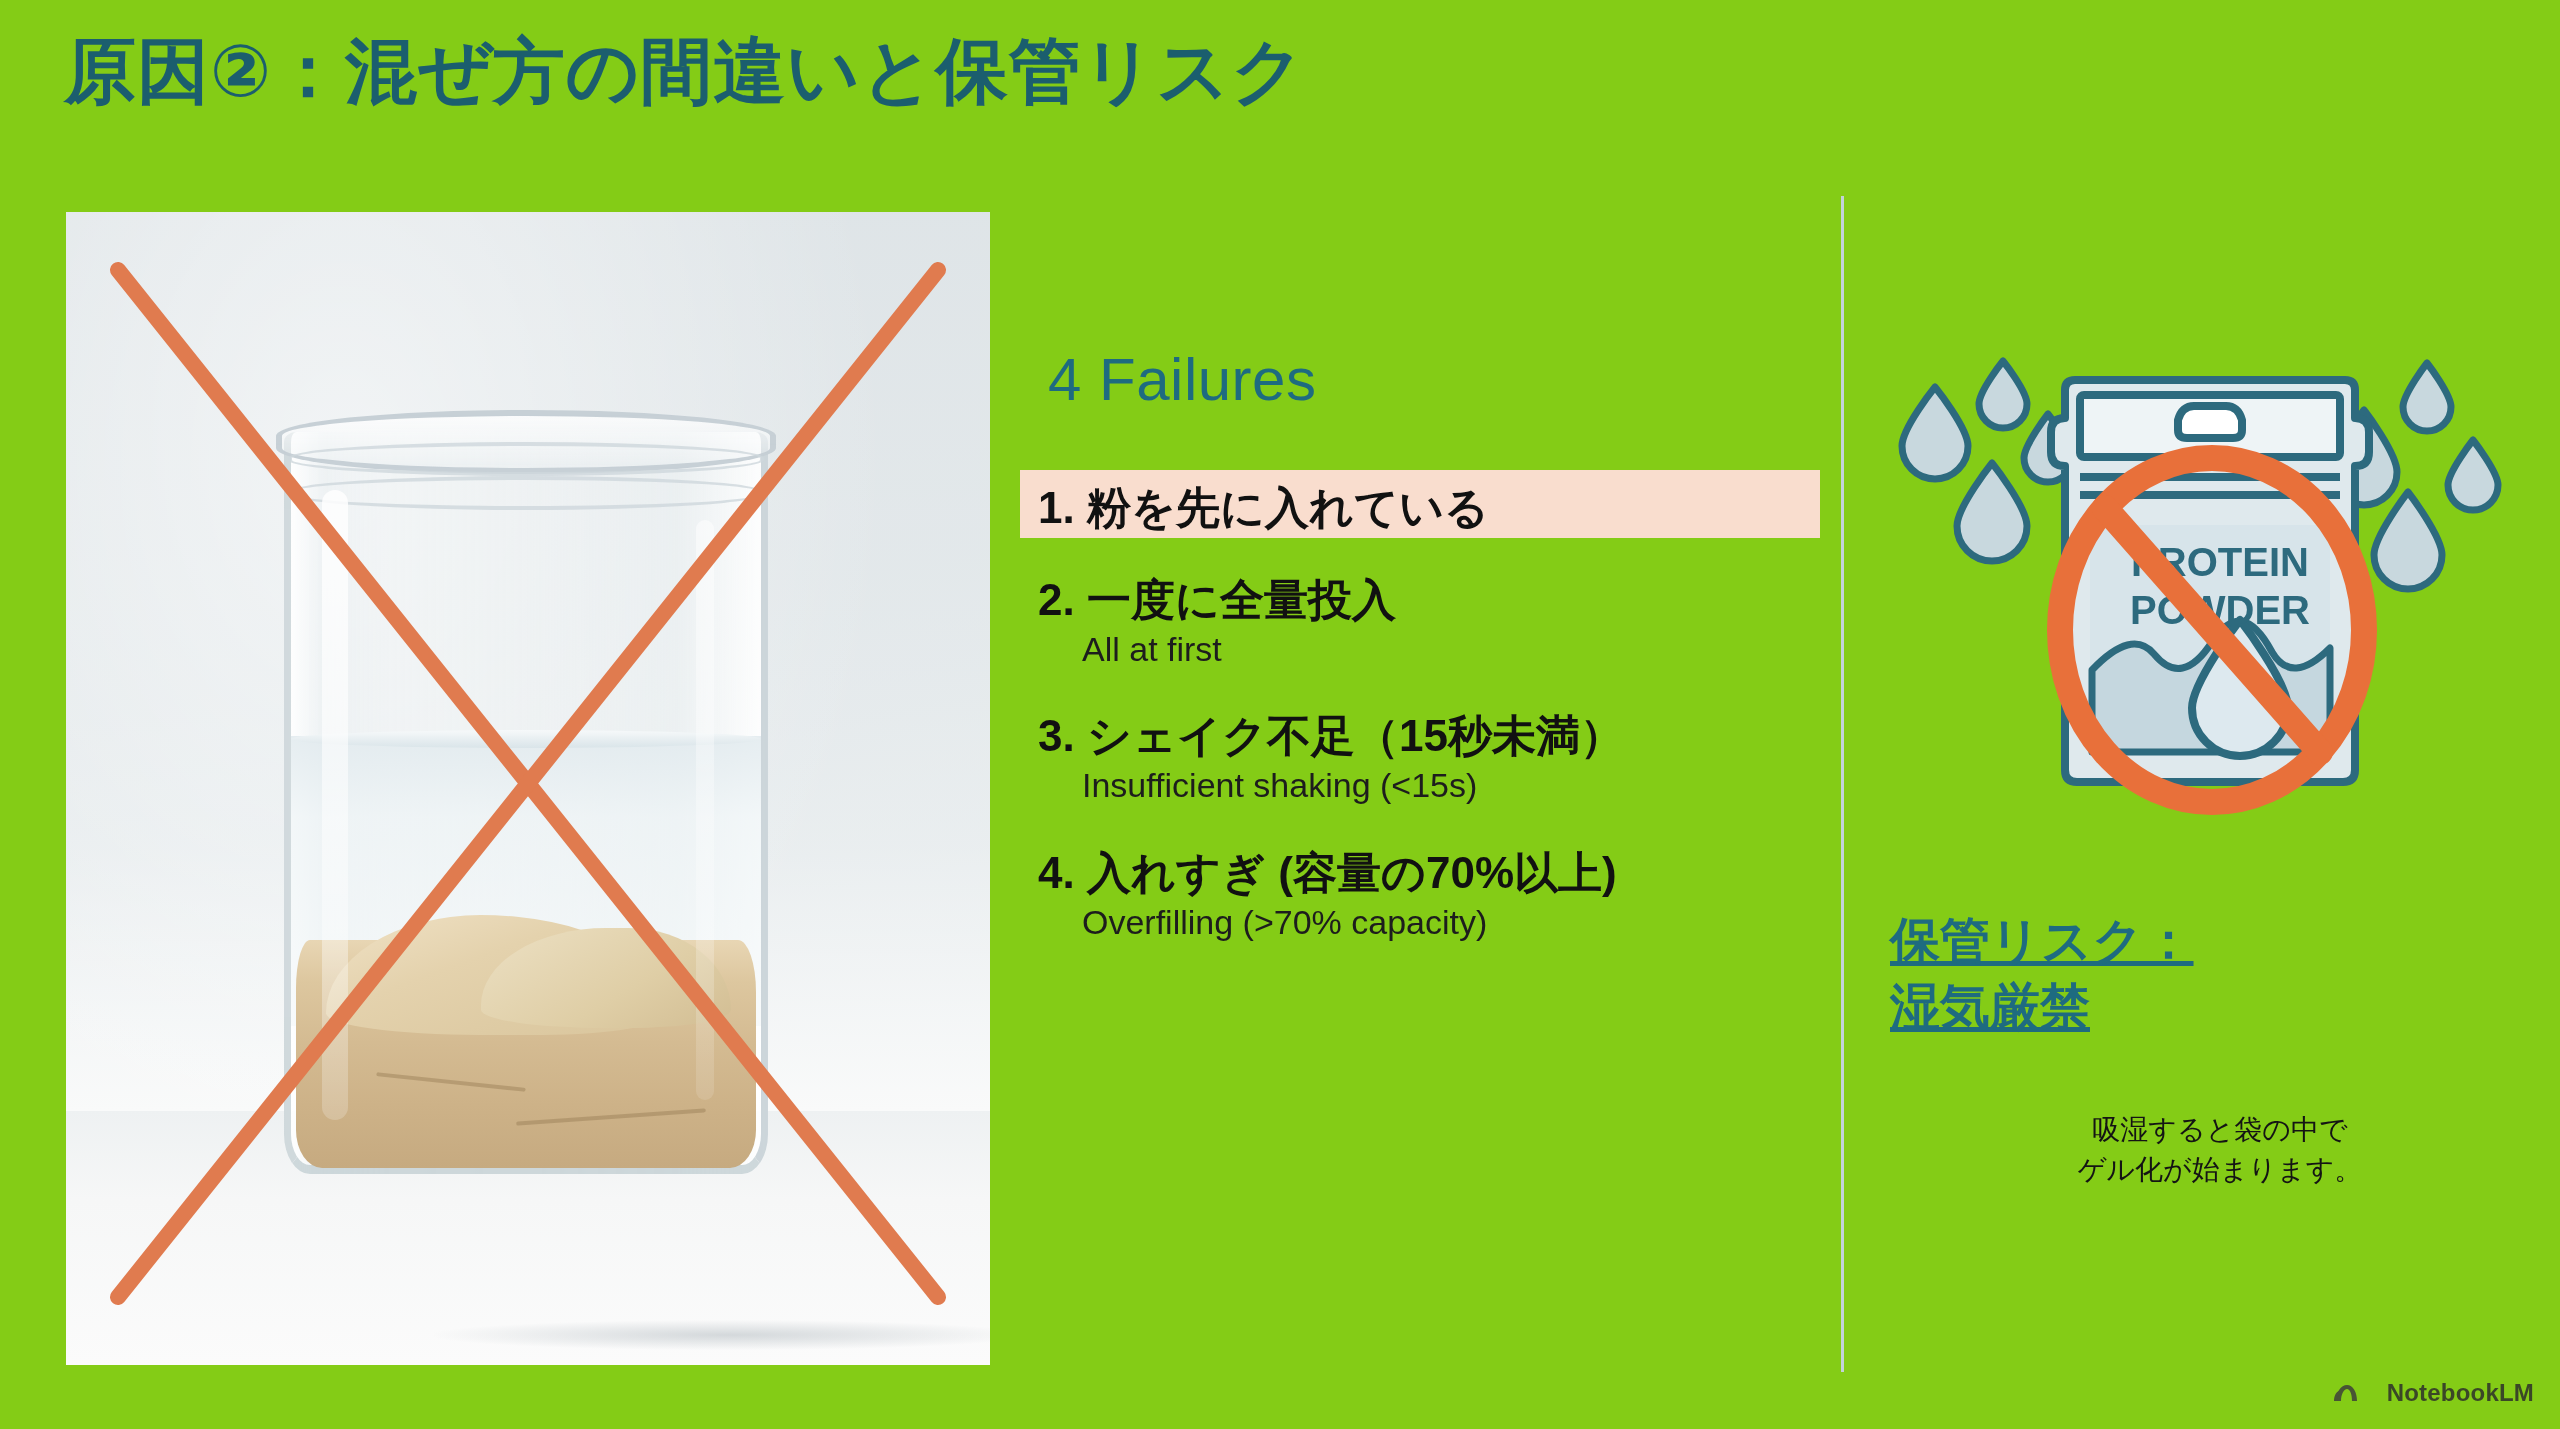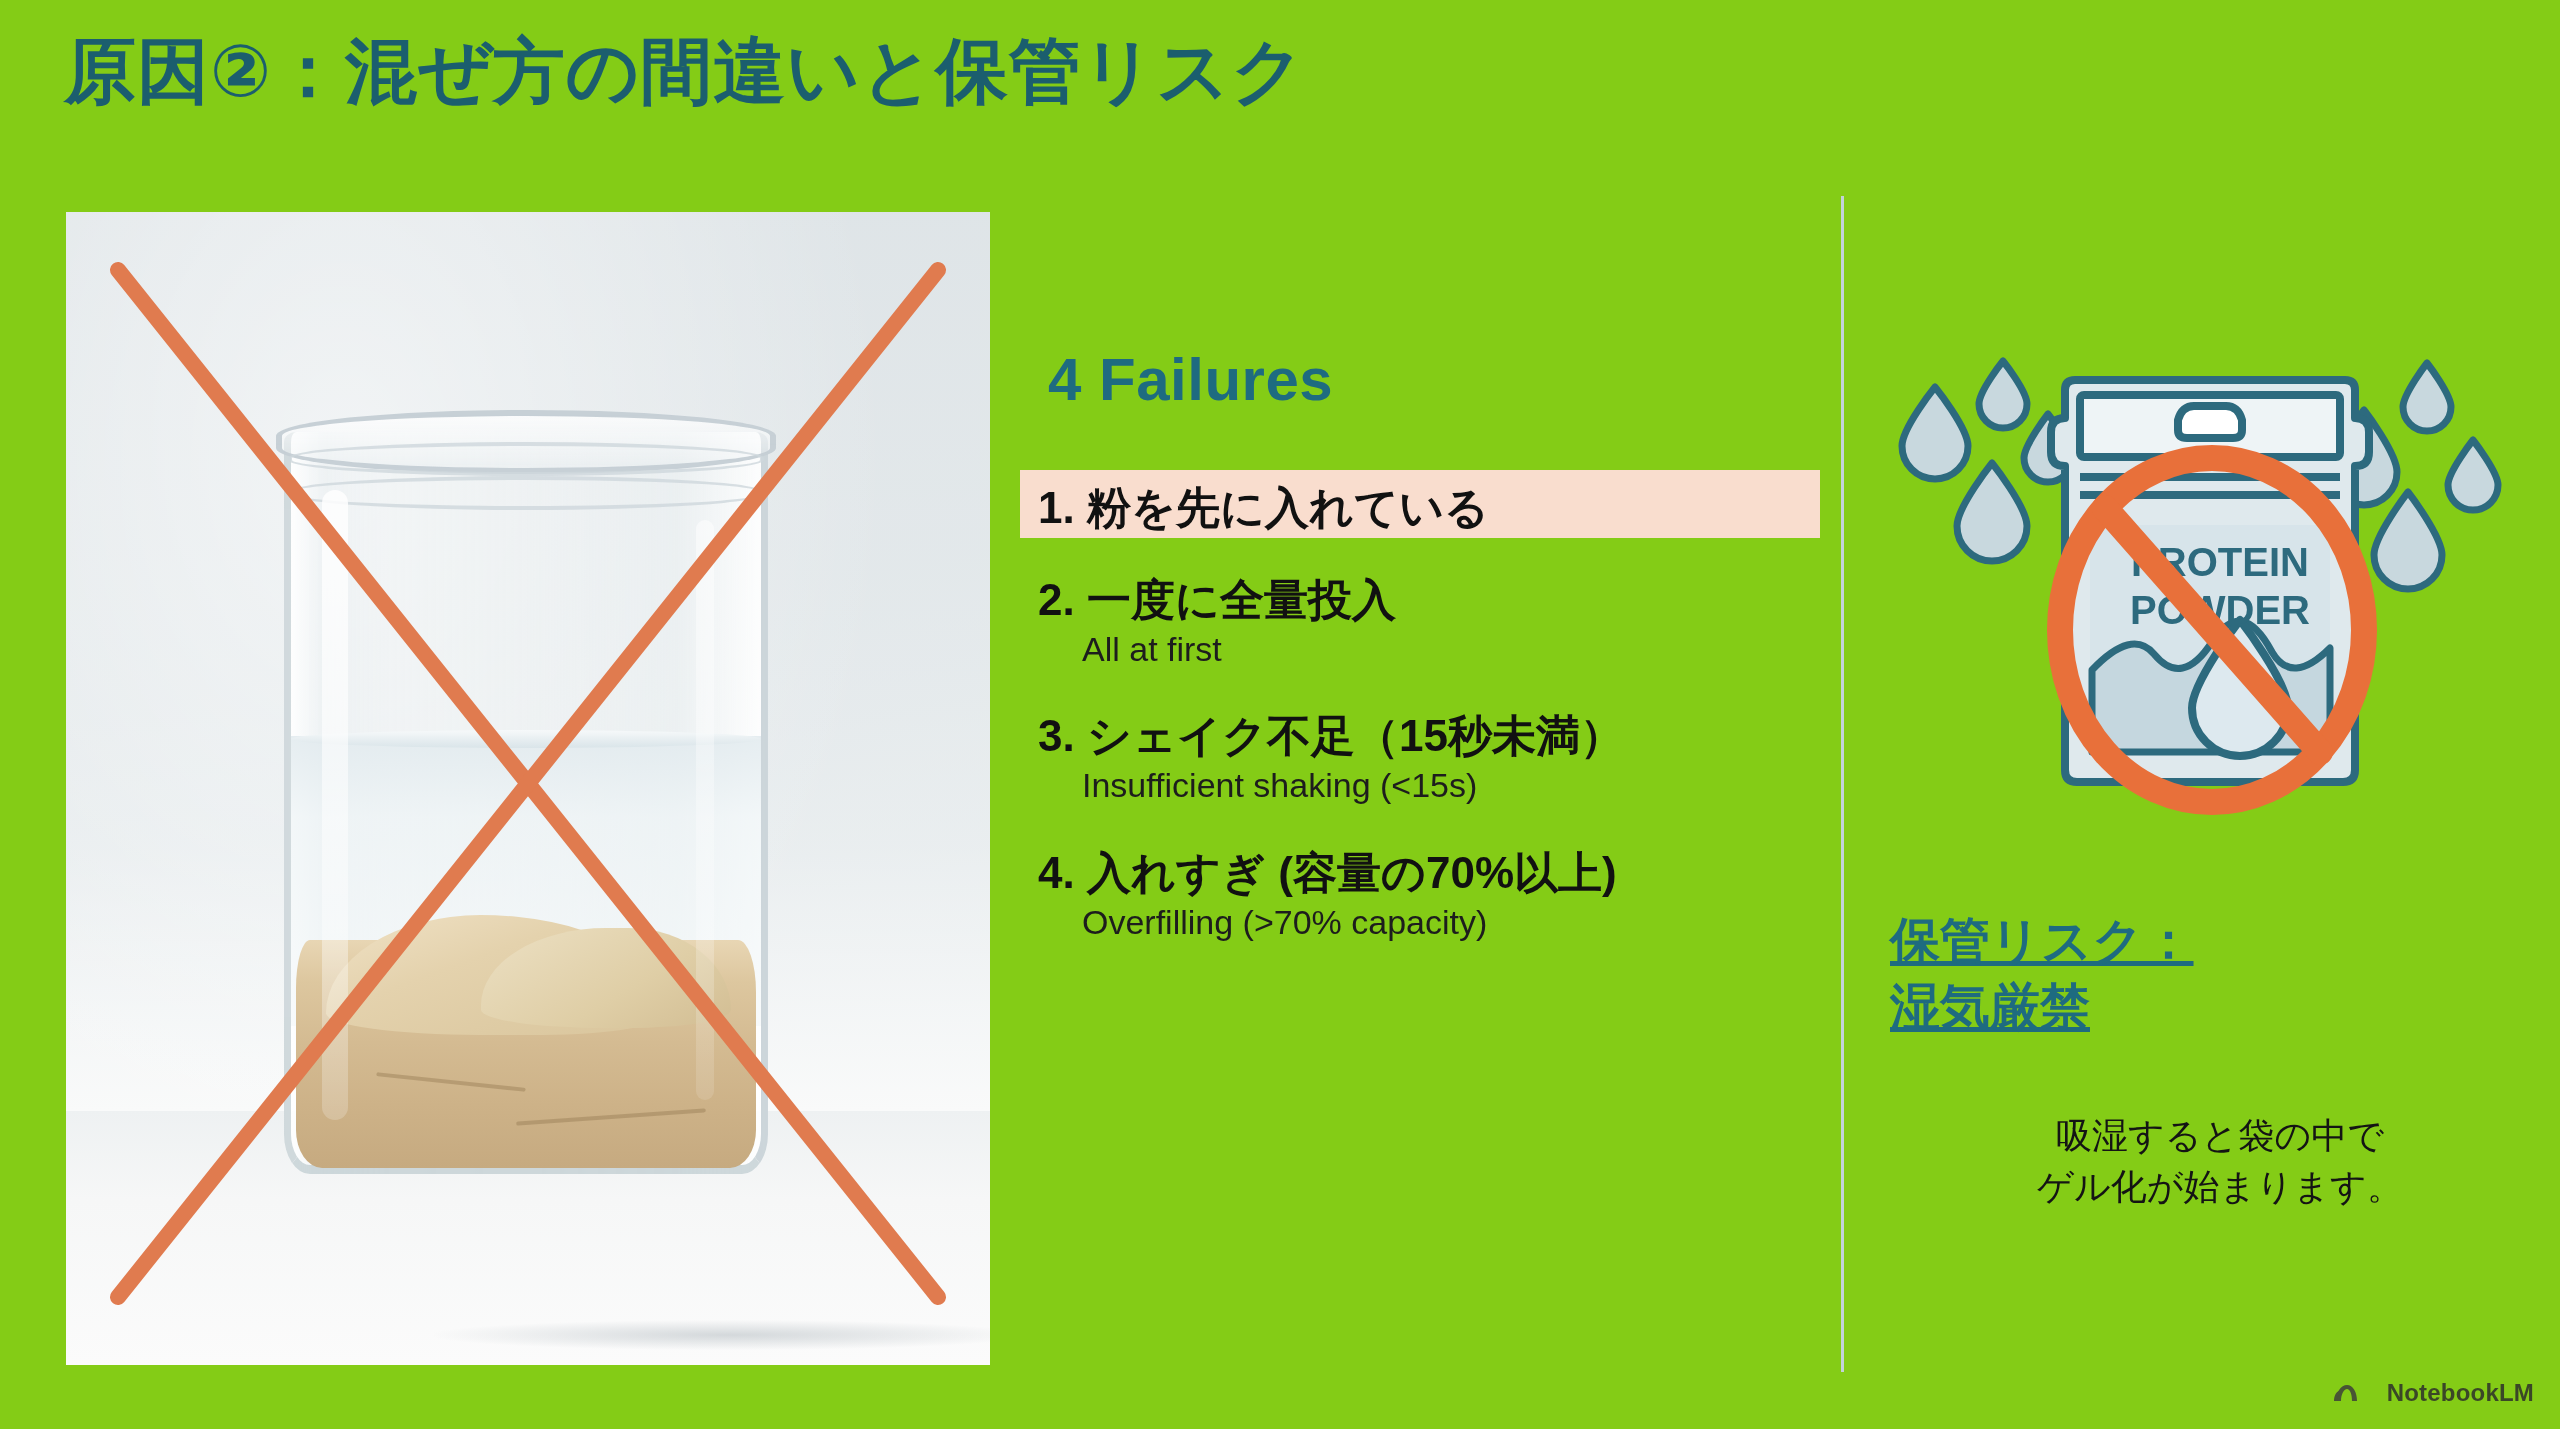--- a/index.html
+++ b/index.html
@@ -168,21 +168,21 @@
 
   
   #cross-mark { position: absolute; left: 0; top: 0; width: 100%; height: 100%; }
 
   
   #failures-heading {
     position: absolute;
     left: 1048px;
     top: 345px;
     font-size: 60px;
-    font-weight: bold;
+    font-weight: normal;
     color: #1e6b80;
     letter-spacing: 0.5px;
   }
   #failure-list {
     position: absolute;
     left: 1020px;
     top: 470px;
     width: 800px;
   }
   .failure-item {
@@ -238,21 +238,21 @@
     color: #1e6b80;
     line-height: 1.32;
     text-decoration: underline;
   }
   #storage-body {
     position: absolute;
     left: 1890px;
     top: 1110px;
     width: 660px;
     text-align: center;
-    font-size: 36px;
+    font-size: 28px;
     color: #141414;
     line-height: 1.42;
   }
 
   
   #watermark {
     position: absolute;
     right: 26px;
     bottom: 22px;
     display: flex;

